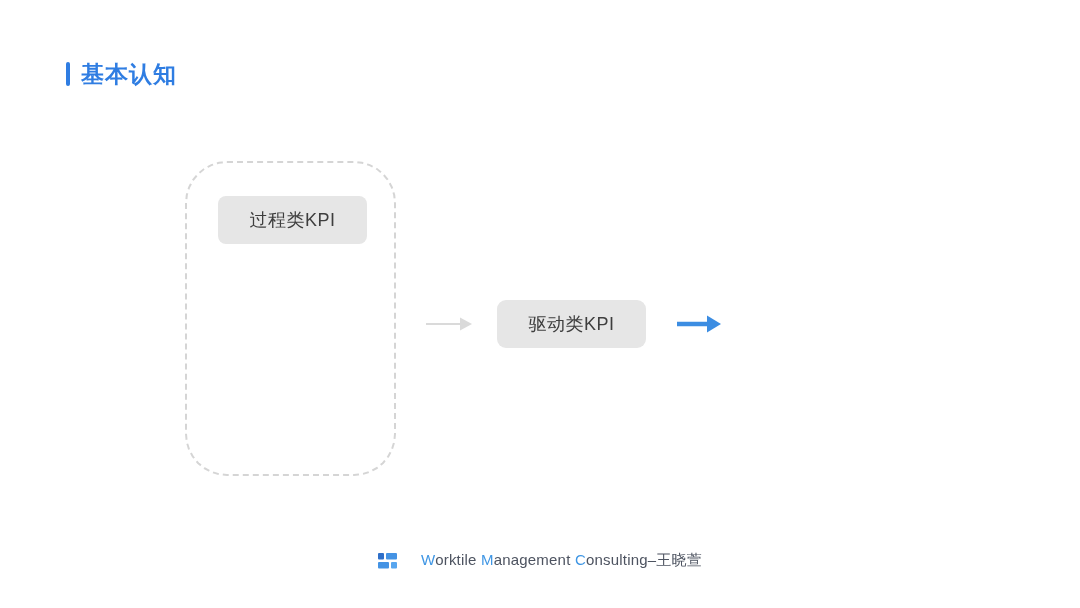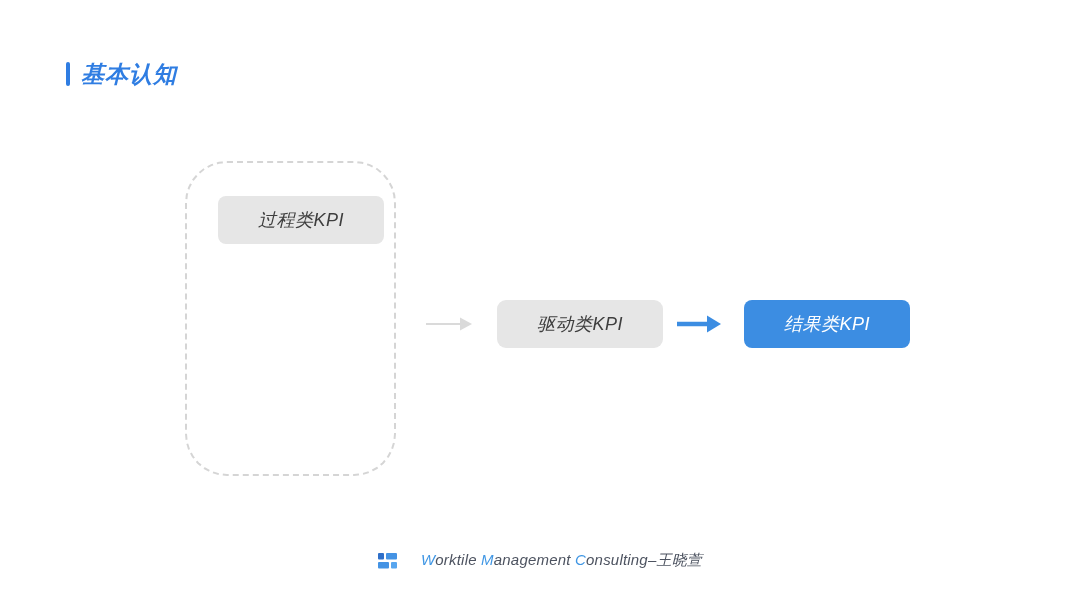--- a/index.html
+++ b/index.html
@@ -7,21 +7,20 @@
     padding: 0;
     background: #ffffff;
     font-family: "Liberation Sans", "DejaVu Sans", sans-serif;
   }
   .canvas {
     position: relative;
     width: 1080px;
     height: 608px;
     background: #ffffff;
     overflow: hidden;
-    font-style: italic;
   }
 
   
   .title-row {
     position: absolute;
     left: 66px;
     top: 62px;
     display: flex;
     align-items: center;
     gap: 11px;
@@ -48,21 +47,21 @@
     width: 211px;
     height: 315px;
     border: 2px dashed #d5d5d5;
     border-radius: 42px;
     box-sizing: border-box;
   }
 
   
   .kpi-box {
     position: absolute;
-    width: 166px;
+    width: 149px;
     height: 48px;
     border-radius: 8px;
     display: flex;
     align-items: center;
     justify-content: center;
     font-size: 18px;
     letter-spacing: 0.5px;
   }
   .kpi-gray {
     background: #e6e6e6;
@@ -126,21 +125,20 @@
     <polygon points="35,3.5 47,10 35,16.5" fill="#dadada"></polygon>
   </svg>
 
   <div class="kpi-box kpi-gray pos-driver">驱动类KPI</div>
 
   <svg class="arrow arrow-blue" width="46" height="24" viewBox="0 0 46 24">
     <line x1="1" y1="12" x2="31" y2="12" stroke="#3c8de2" stroke-width="4.5"></line>
     <polygon points="31,3.5 45,12 31,20.5" fill="#3c8de2"></polygon>
   </svg>
 
-  <div class="kpi-box kpi-blue pos-result">结果类KPI</div>
 
   <div class="footer">
     <svg class="logo-svg" width="19" height="16" viewBox="0 0 19 16">
       <rect x="0" y="0" width="6" height="6.5" rx="1" fill="#2e6fc9"></rect>
       <rect x="8" y="0" width="11" height="6.5" rx="1" fill="#4493e4"></rect>
       <rect x="0" y="9" width="11" height="6.5" rx="1" fill="#4493e4"></rect>
       <rect x="13" y="9" width="6" height="6.5" rx="1" fill="#58a6ef"></rect>
     </svg>
     <div class="footer-text">
       <span class="blue-letter">W</span><span>orktile </span><span class="blue-letter">M</span><span>anagement </span><span class="blue-letter">C</span><span>onsulting–王晓萱</span>

